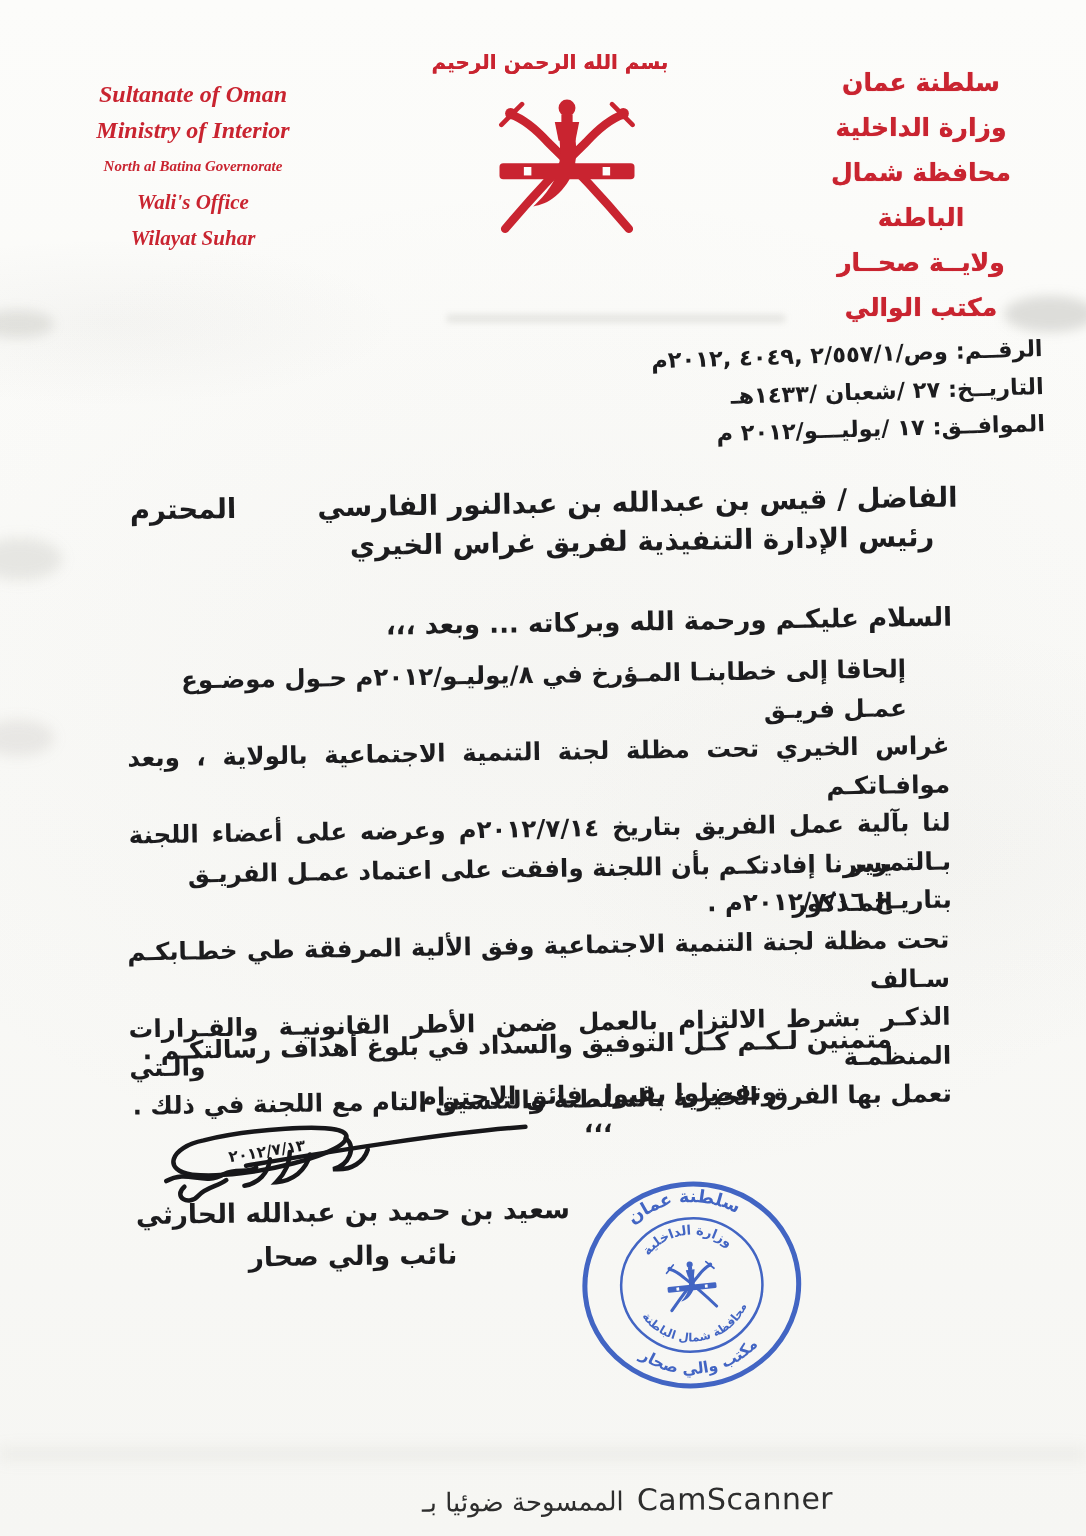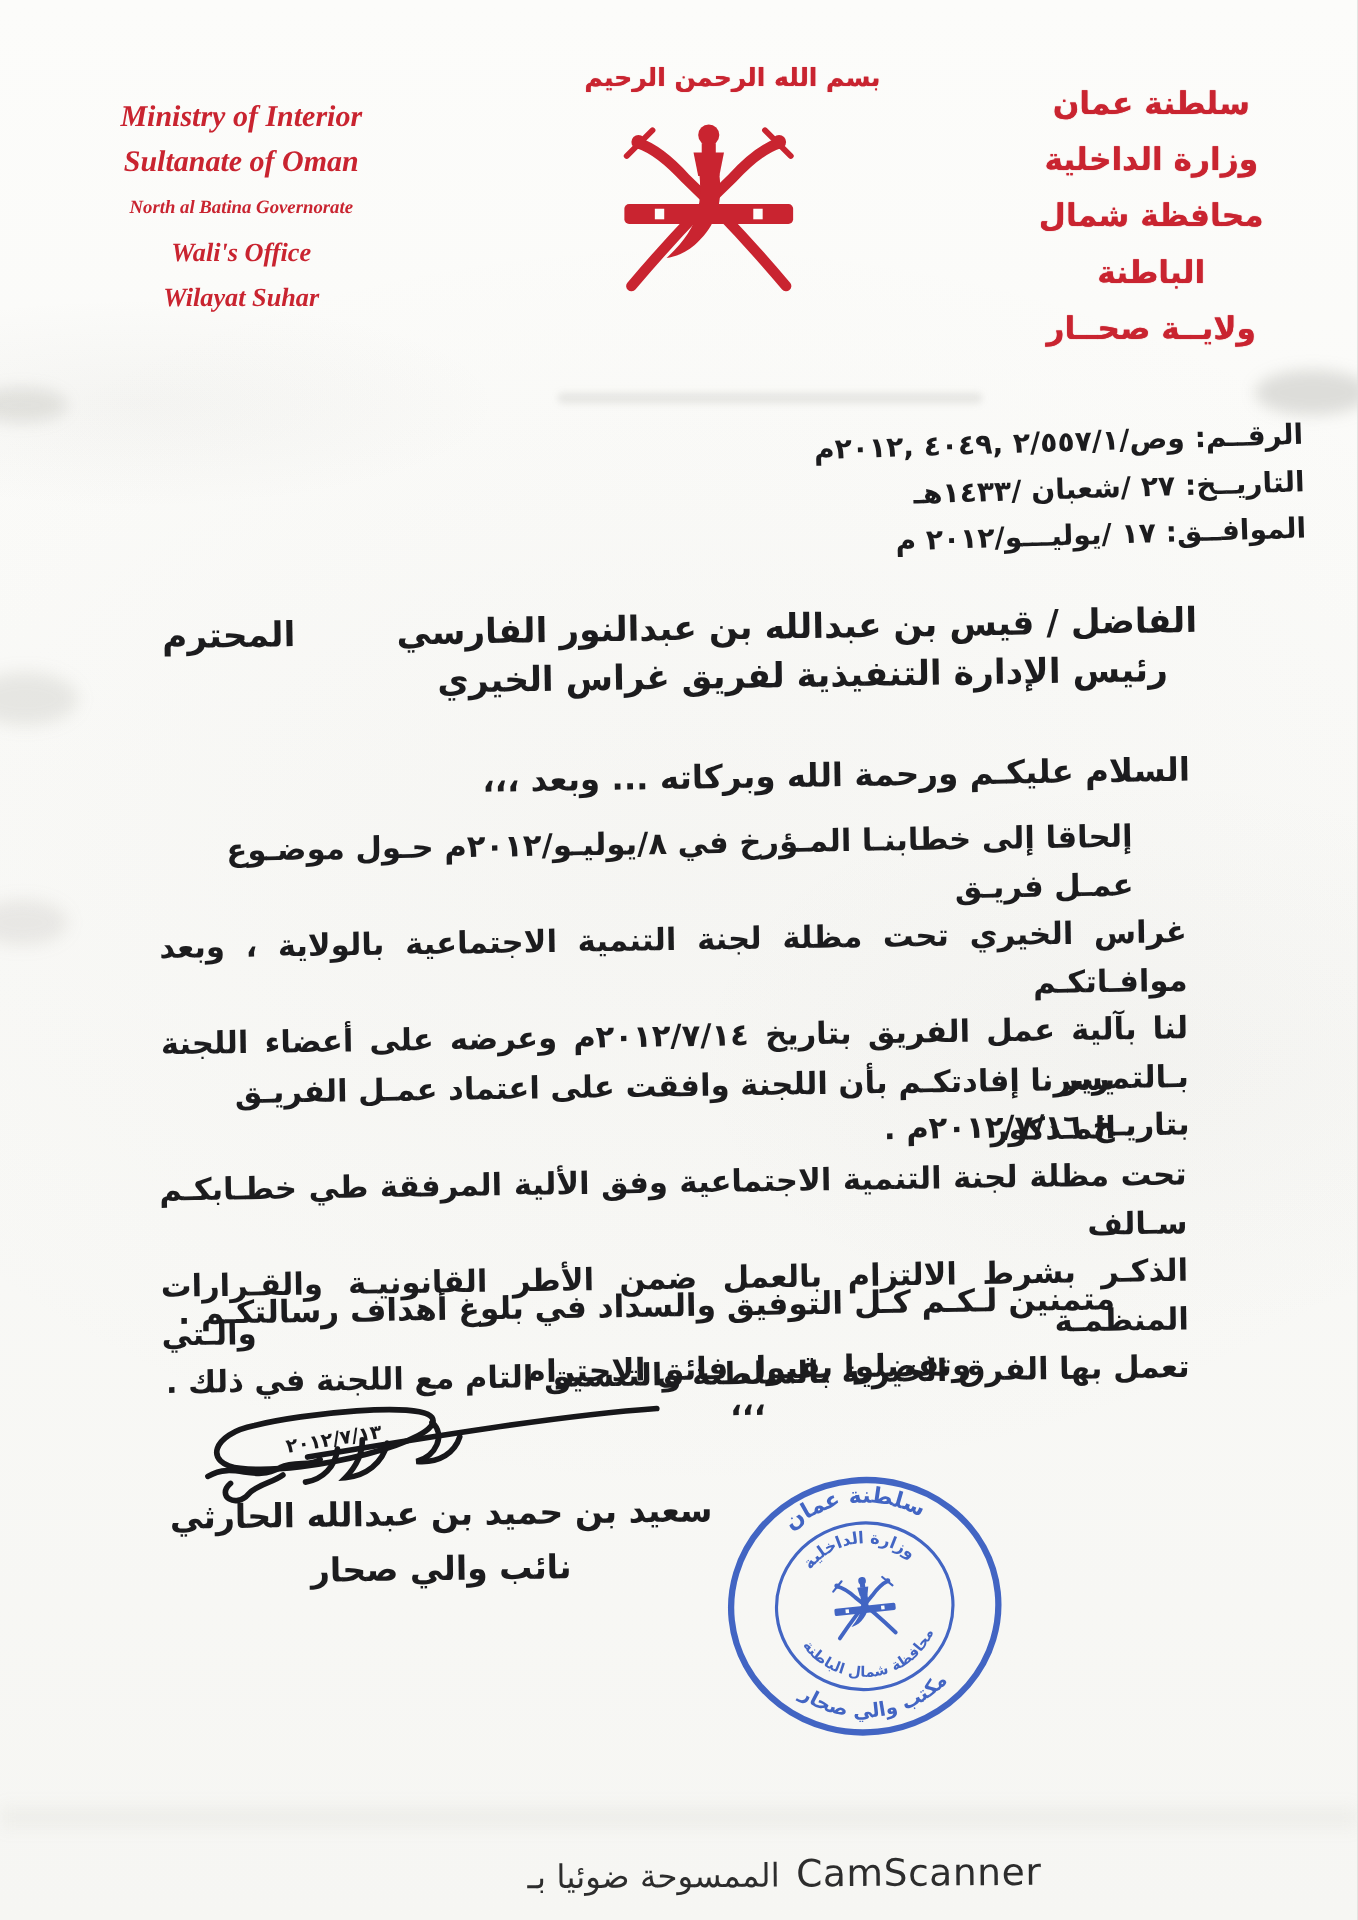--- a/index.html
+++ b/index.html
@@ -19,21 +19,21 @@
       linear-gradient(#fcfcfa,#f6f6f3);
   }
   .abs{position:absolute;}
   
   .en-head{left:40px;top:76px;width:306px;text-align:center;color:var(--red);
     font-family:"Liberation Serif",serif;font-style:italic;font-weight:bold;}
   .en-head .l{line-height:36px;}
   .en-head .s1,.en-head .s2{font-size:24px;}
   .en-head .s3{font-size:15px;}
   .en-head .s4,.en-head .s5{font-size:21px;}
-  .bismillah{left:448px;top:50px;width:276px;text-align:center;color:var(--red);
+  .bismillah{left:412px;top:50px;width:276px;text-align:center;color:var(--red);
     font-size:20px;font-weight:bold;direction:rtl;text-shadow:0 0 .6px currentColor;}
   .emblem-wrap{left:468px;top:92px;width:198px;height:150px;color:var(--red);}
   .ar-head{left:786px;top:60px;width:270px;text-align:center;color:var(--red);
     font-size:25px;font-weight:bold;direction:rtl;line-height:45px;text-shadow:0 0 .7px currentColor;}
   
   .ref{right:44px;top:330px;width:460px;direction:rtl;text-align:right;font-weight:bold;
     font-size:22.5px;line-height:37.5px;transform:rotate(-1.8deg);transform-origin:100% 0;}
   .ref .lbl{letter-spacing:0;}
   
   .addr{left:130px;top:487px;width:828px;direction:rtl;font-weight:bold;font-size:27.5px;
@@ -107,40 +107,41 @@
 <div class="page">
 
   <div class="smudge sm1"></div>
   <div class="smudge sm2"></div>
   <div class="smudge sm3"></div>
   <div class="smudge sm4"></div>
   <div class="smudge sm5"></div>
   <div class="smudge sm6"></div>
 
   <div class="abs en-head">
+    <div class="l s1">Sultanate of Oman</div>
     <div class="l s2">Ministry of Interior</div>
-    <div class="l s1">Sultanate of Oman</div>
     <div class="l s3">North al Batina Governorate</div>
     <div class="l s5">Wali's Office</div>
     <div class="l s4">Wilayat Suhar</div>
   </div>
 
   <div class="abs bismillah">بسم الله الرحمن الرحيم</div>
 
   <div class="abs emblem-wrap">
     <svg viewBox="0 0 200 160" width="198" height="150">
         <use href="#emblem"></use>
       </svg>
   </div>
 
   <div class="abs ar-head">
     <div>سلطنة عمان</div>
     <div>وزارة الداخلية</div>
     <div>محافظة شمال الباطنة</div>
     <div>ولايــة صحــار</div>
+    <div>مكتب الوالي</div>
   </div>
 
   <div class="abs ref">
     <div>
       <span class="lbl">الرقــم:</span>
       <span>وص/١‏/٥٥٧‏/٢ ,٤٠٤٩ ,٢٠١٢م</span>
     </div>
     <div>
       <span class="lbl">التاريــخ:</span>
       <span>٢٧ /شعبان /١٤٣٣هـ</span>

